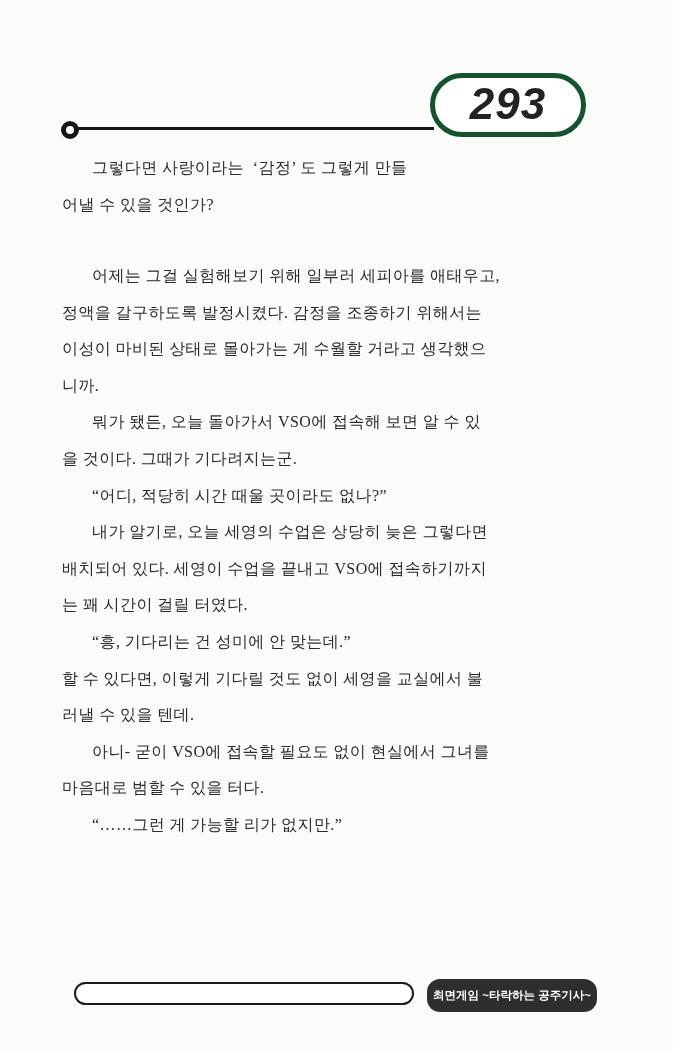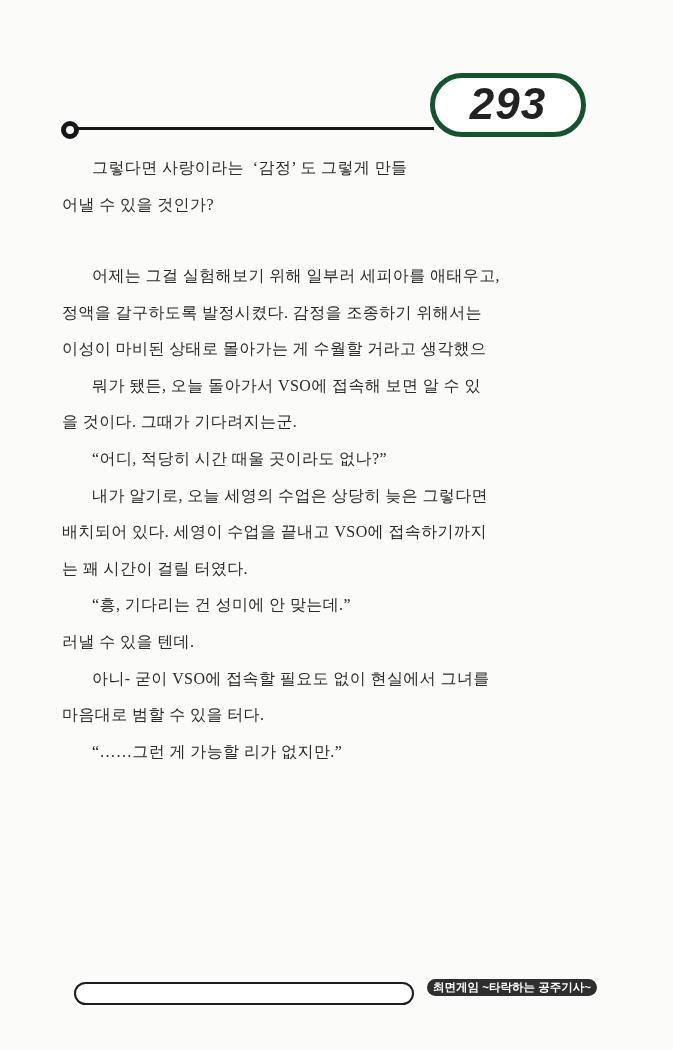--- a/index.html
+++ b/index.html
@@ -53,21 +53,21 @@
   }
   .line.indent{padding-left:30px;}
   .line .bold{font-weight:bold;}
 
   
   .footer-outline{
     position:absolute;left:74px;top:982px;width:336px;height:19px;
     background:#fff;border:2px solid #1d1d1d;border-radius:12px;
   }
   .footer-badge{
-    position:absolute;left:427px;top:979px;width:170px;height:17px;
+    position:absolute;left:427px;top:979px;width:170px;height:33px;
     background:var(--badge-bg);border-radius:13px;
     display:flex;align-items:center;justify-content:center;
     color:#fff;
     font-family:"Liberation Sans","DejaVu Sans",sans-serif;
     font-size:11.5px;font-weight:bold;letter-spacing:0;
     white-space:nowrap;
   }
 </style>
 </head>
 <body>
@@ -82,27 +82,29 @@
 
   <div class="text-block" id="intro-block">
       <div class="line indent"><span>그렇다면 사랑이라는  ‘감정’ 도 그렇게 만들</span></div>
       <div class="line"><span>어낼 수 있을 것인가?</span></div>
     </div>
 
   <div class="text-block" id="body-block">
       <div class="line indent"><span>어제는 그걸 실험해보기 위해 일부러 세피아를 애태우고,</span></div>
       <div class="line"><span>정액을 갈구하도록 발정시켰다. 감정을 조종하기 위해서는</span></div>
       <div class="line"><span>이성이 마비된 상태로 몰아가는 게 수월할 거라고 생각했으</span></div>
+      <div class="line"><span>니까.</span></div>
       <div class="line indent"><span>뭐가 됐든, 오늘 돌아가서 VSO에 접속해 보면 알 수 있</span></div>
       <div class="line"><span>을 것이다. 그때가 기다려지는군.</span></div>
       <div class="line indent"><span>“어디, 적당히 시간 때울 곳이라도 없나?”</span></div>
       <div class="line indent"><span>내가 알기로, 오늘 세영의 수업은 상당히 늦은 그렇다면</span></div>
       <div class="line"><span>배치되어 있다. 세영이 수업을 끝내고 VSO에 접속하기까지</span></div>
       <div class="line"><span>는 꽤 시간이 걸릴 터였다.</span></div>
       <div class="line indent"><span>“흥, 기다리는 건 성미에 안 맞는데.”</span></div>
+      <div class="line"><span>할 수 있다면, 이렇게 기다릴 것도 없이 세영을 교실에서 불</span></div>
       <div class="line"><span>러낼 수 있을 텐데.</span></div>
       <div class="line indent"><span>아니- 굳이 VSO에 접속할 필요도 없이 현실에서 그녀를</span></div>
       <div class="line"><span>마음대로 범할 수 있을 터다.</span></div>
       <div class="line indent"><span>“……그런 게 가능할 리가 없지만.”</span></div>
     </div>
 
   <div class="footer-outline"></div>
   <div class="footer-badge">
     <span>최면게임 ~타락하는 공주기사~</span>
   </div>

